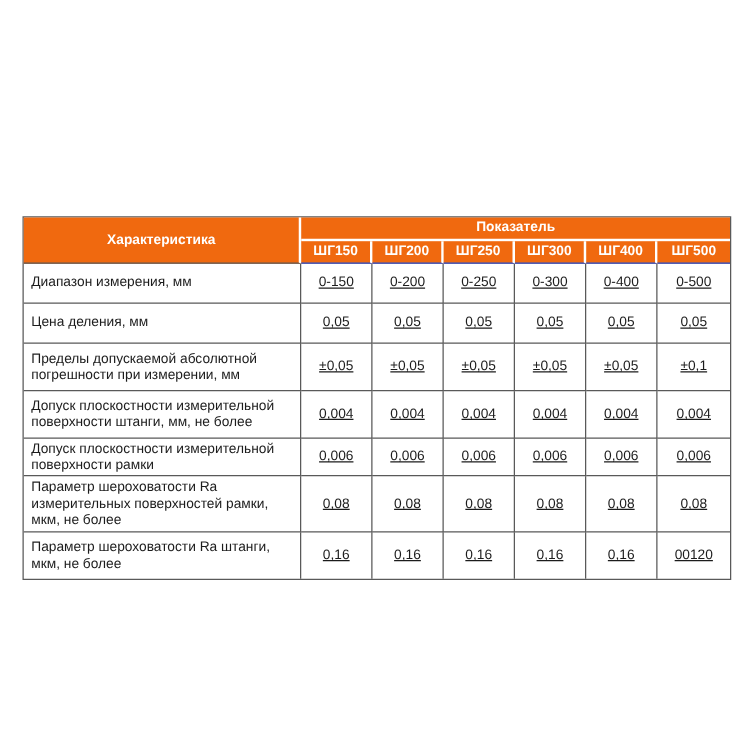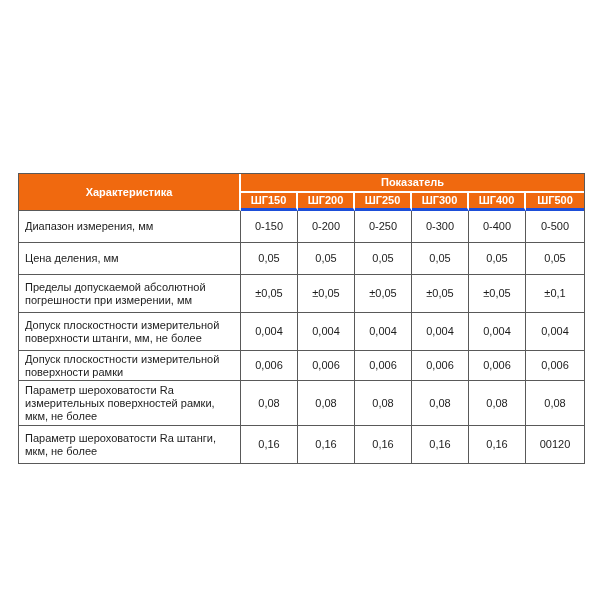--- a/index.html
+++ b/index.html
@@ -46,32 +46,33 @@
     border-right: 2px solid #ffffff;
     border-bottom: 1px solid #595959;
   }
   th.indicator {
     border-right: none;
     border-bottom: 2px solid #ffffff;
     margin-left: 32px;
   }
   th.model {
     border-right: 2px solid #ffffff;
-    border-bottom: 3px solid #1d4ed8;
+    border-bottom: 1px solid #1d4ed8;
   }
   th.model.last {
     border-right: none;
   }
   td.label {
     text-align: left;
     padding-left: 6px;
     padding-right: 0;
   }
   td.val {
     text-align: center;
+    text-decoration: underline;
   }
   tbody td.last { border-right: none; }
   tbody tr.lastrow td { border-bottom: none; }
   tr.hr1 { height: 19px; }
   tr.hr2 { height: 18px; }
   tr.h32 { height: 32px; }
   tr.h38 { height: 38px; }
   tr.h30 { height: 30px; }
   tr.h45 { height: 45px; }
   tr.h37 { height: 37px; }

